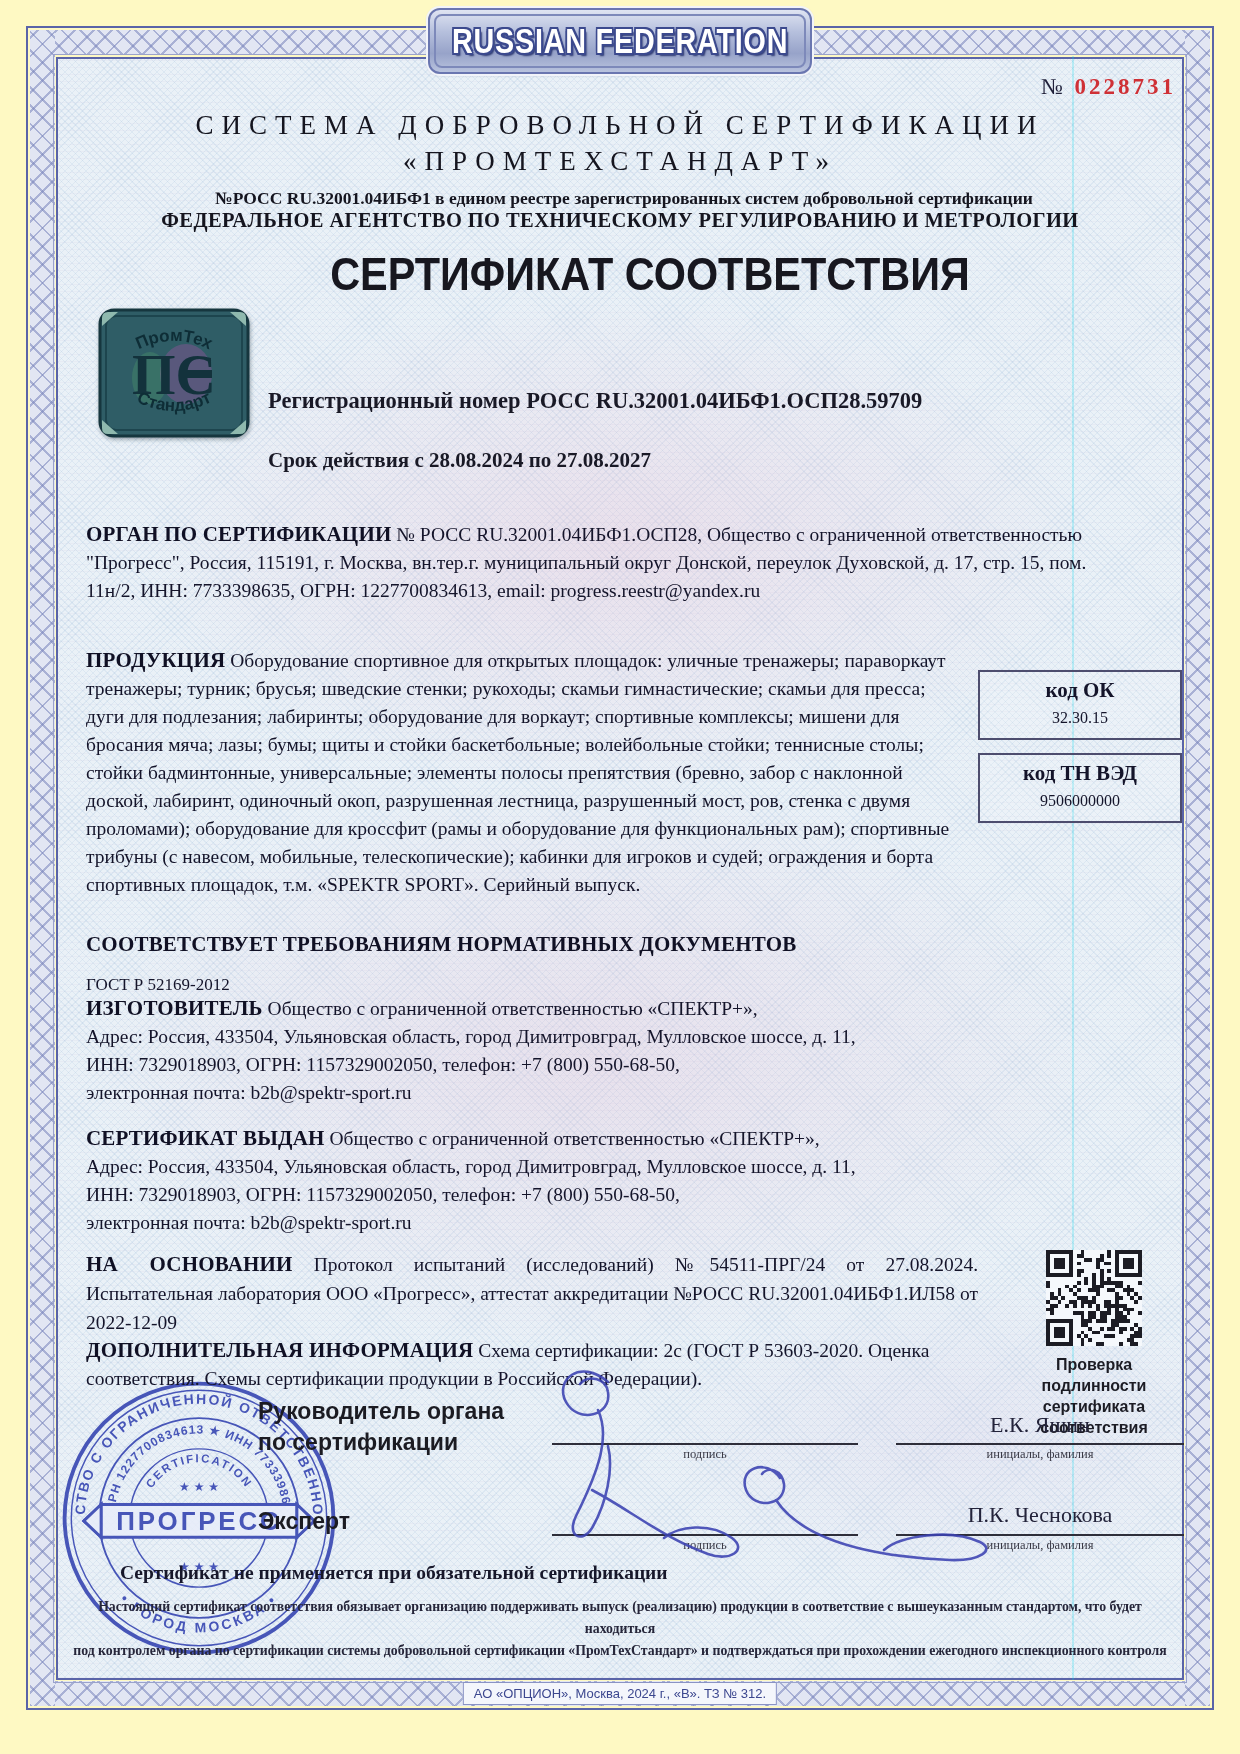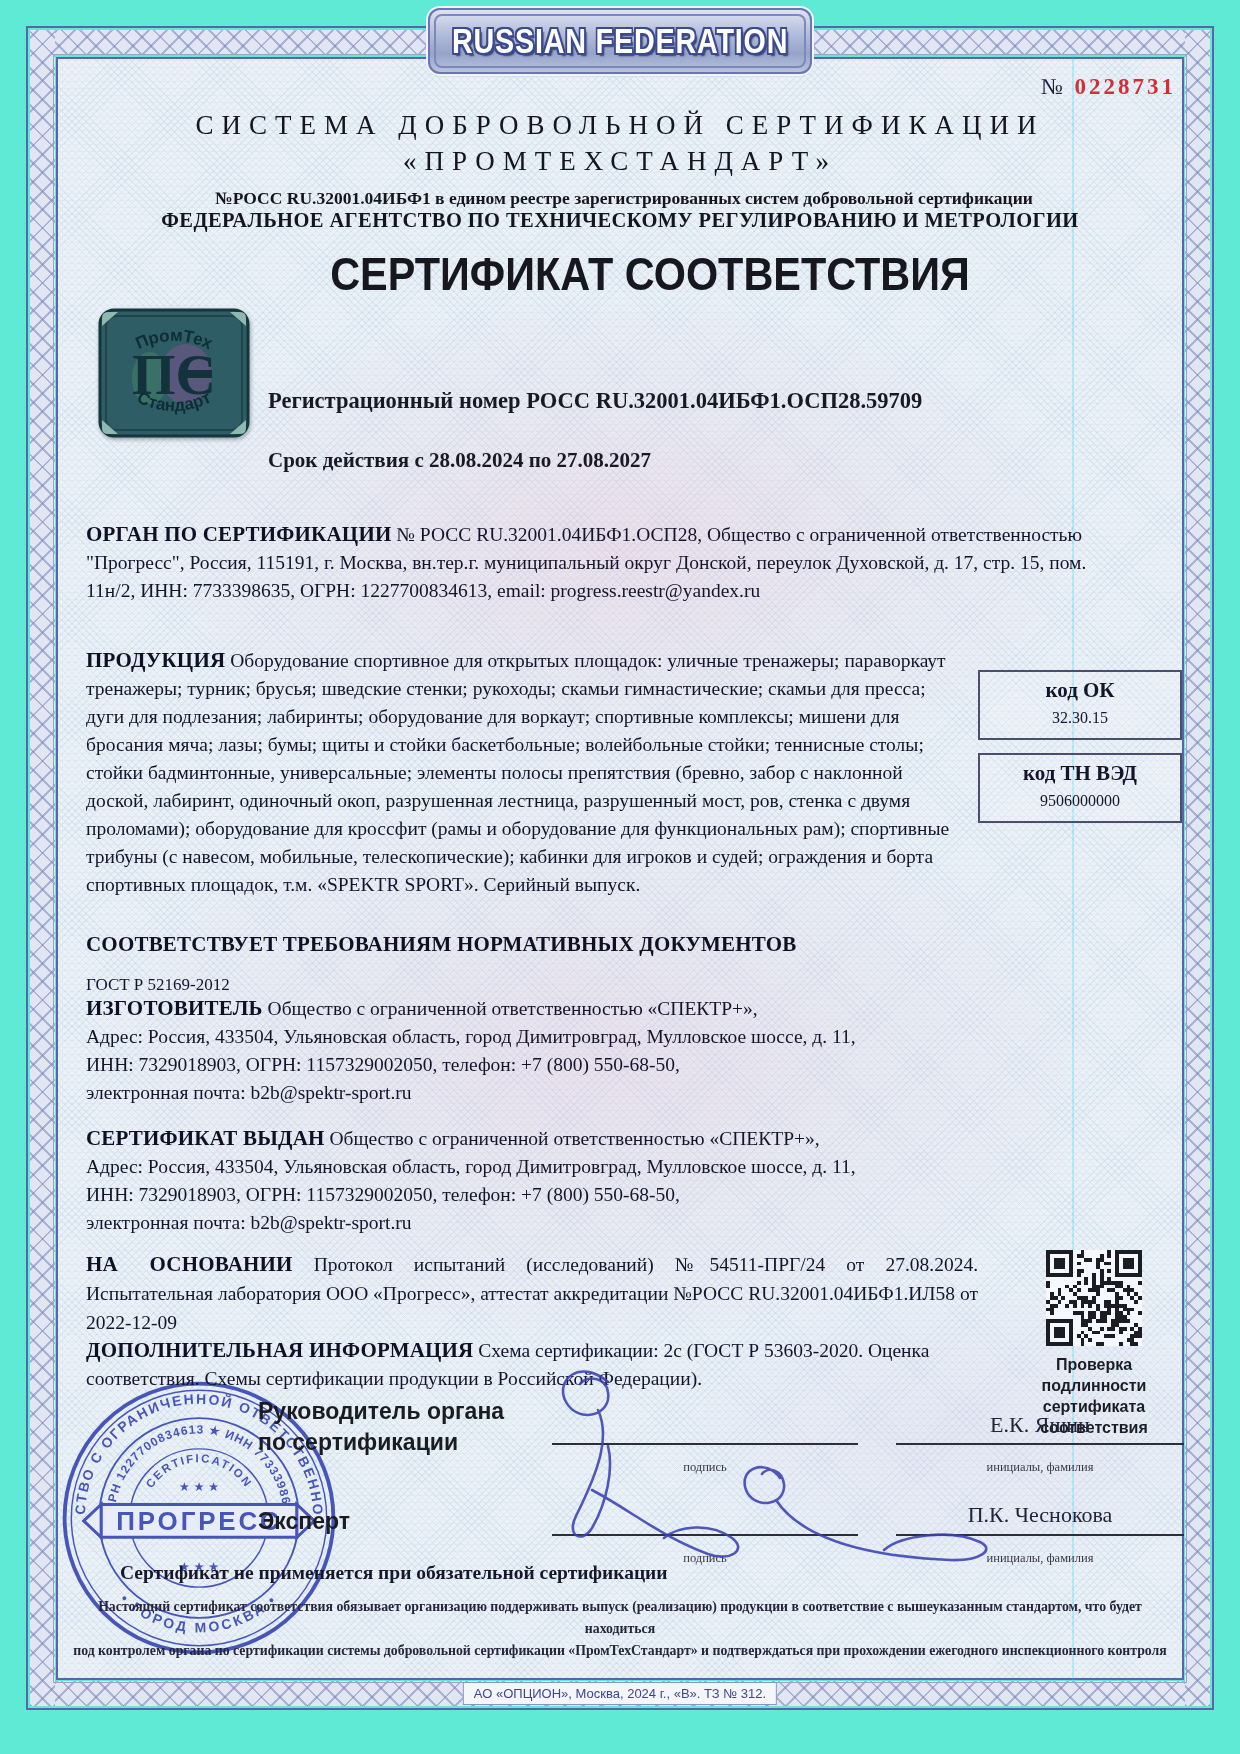--- a/index.html
+++ b/index.html
@@ -1,16 +1,16 @@
 <!DOCTYPE html>
 <html><head>
 <meta charset="utf-8">
 <style>
   html,body{margin:0;padding:0;background:#ffffff;}
-  .page{position:relative;width:1240px;height:1754px;background:#5eead4;overflow:hidden;
+  .page{position:relative;width:1240px;height:1754px;background:#fef9c3;overflow:hidden;
         font-family:"Liberation Serif","DejaVu Serif",serif;color:#191926;}
 
   
   .frame-outer{position:absolute;top:26px;left:26px;right:26px;bottom:44px;border:2px solid #5a64a8;}
   .band{position:absolute;background-color:#e2e6f3;
         background-image:
           repeating-linear-gradient(45deg, rgba(122,133,188,.55) 0 2px, transparent 2px 13px),
           repeating-linear-gradient(-45deg, rgba(122,133,188,.55) 0 2px, transparent 2px 13px);}
   .band-top{top:30px;left:30px;right:30px;height:25px;}
   .band-bottom{bottom:48px;left:30px;right:30px;height:25px;}
@@ -80,21 +80,21 @@
   .qr-svg{width:96px;height:96px;display:block;margin:0 auto;}
   .qr-caption{margin-top:8px;font-family:"Liberation Sans","DejaVu Sans",sans-serif;font-size:16px;
               font-weight:bold;line-height:21px;color:#1c1c24;white-space:pre-line;}
 
   
   .role{position:absolute;left:258px;z-index:4;font-family:"Liberation Sans","DejaVu Sans",sans-serif;
         font-weight:bold;font-size:23px;line-height:31px;color:#1b1b22;white-space:pre-line;}
   .role1{top:1396px;}
   .role2{top:1506px;}
   .sig-line{position:absolute;border-top:2px solid #2e2e3a;text-align:center;z-index:3;
-        font-size:12.5px;color:#3a3a46;padding-top:15px;}
+        font-size:12.5px;color:#3a3a46;padding-top:2px;}
   .sl1a{left:552px;top:1443px;width:306px;}
   .sl1b{left:896px;top:1443px;width:288px;}
   .sl2a{left:552px;top:1534px;width:306px;}
   .sl2b{left:896px;top:1534px;width:288px;}
   .sig-name{position:absolute;z-index:3;font-size:22px;color:#23233a;text-align:center;}
   .nm1{left:896px;top:1412px;width:288px;}
   .nm2{left:896px;top:1502px;width:288px;}
   .squiggles{position:absolute;left:480px;top:1340px;width:560px;height:250px;z-index:5;}
 
   

